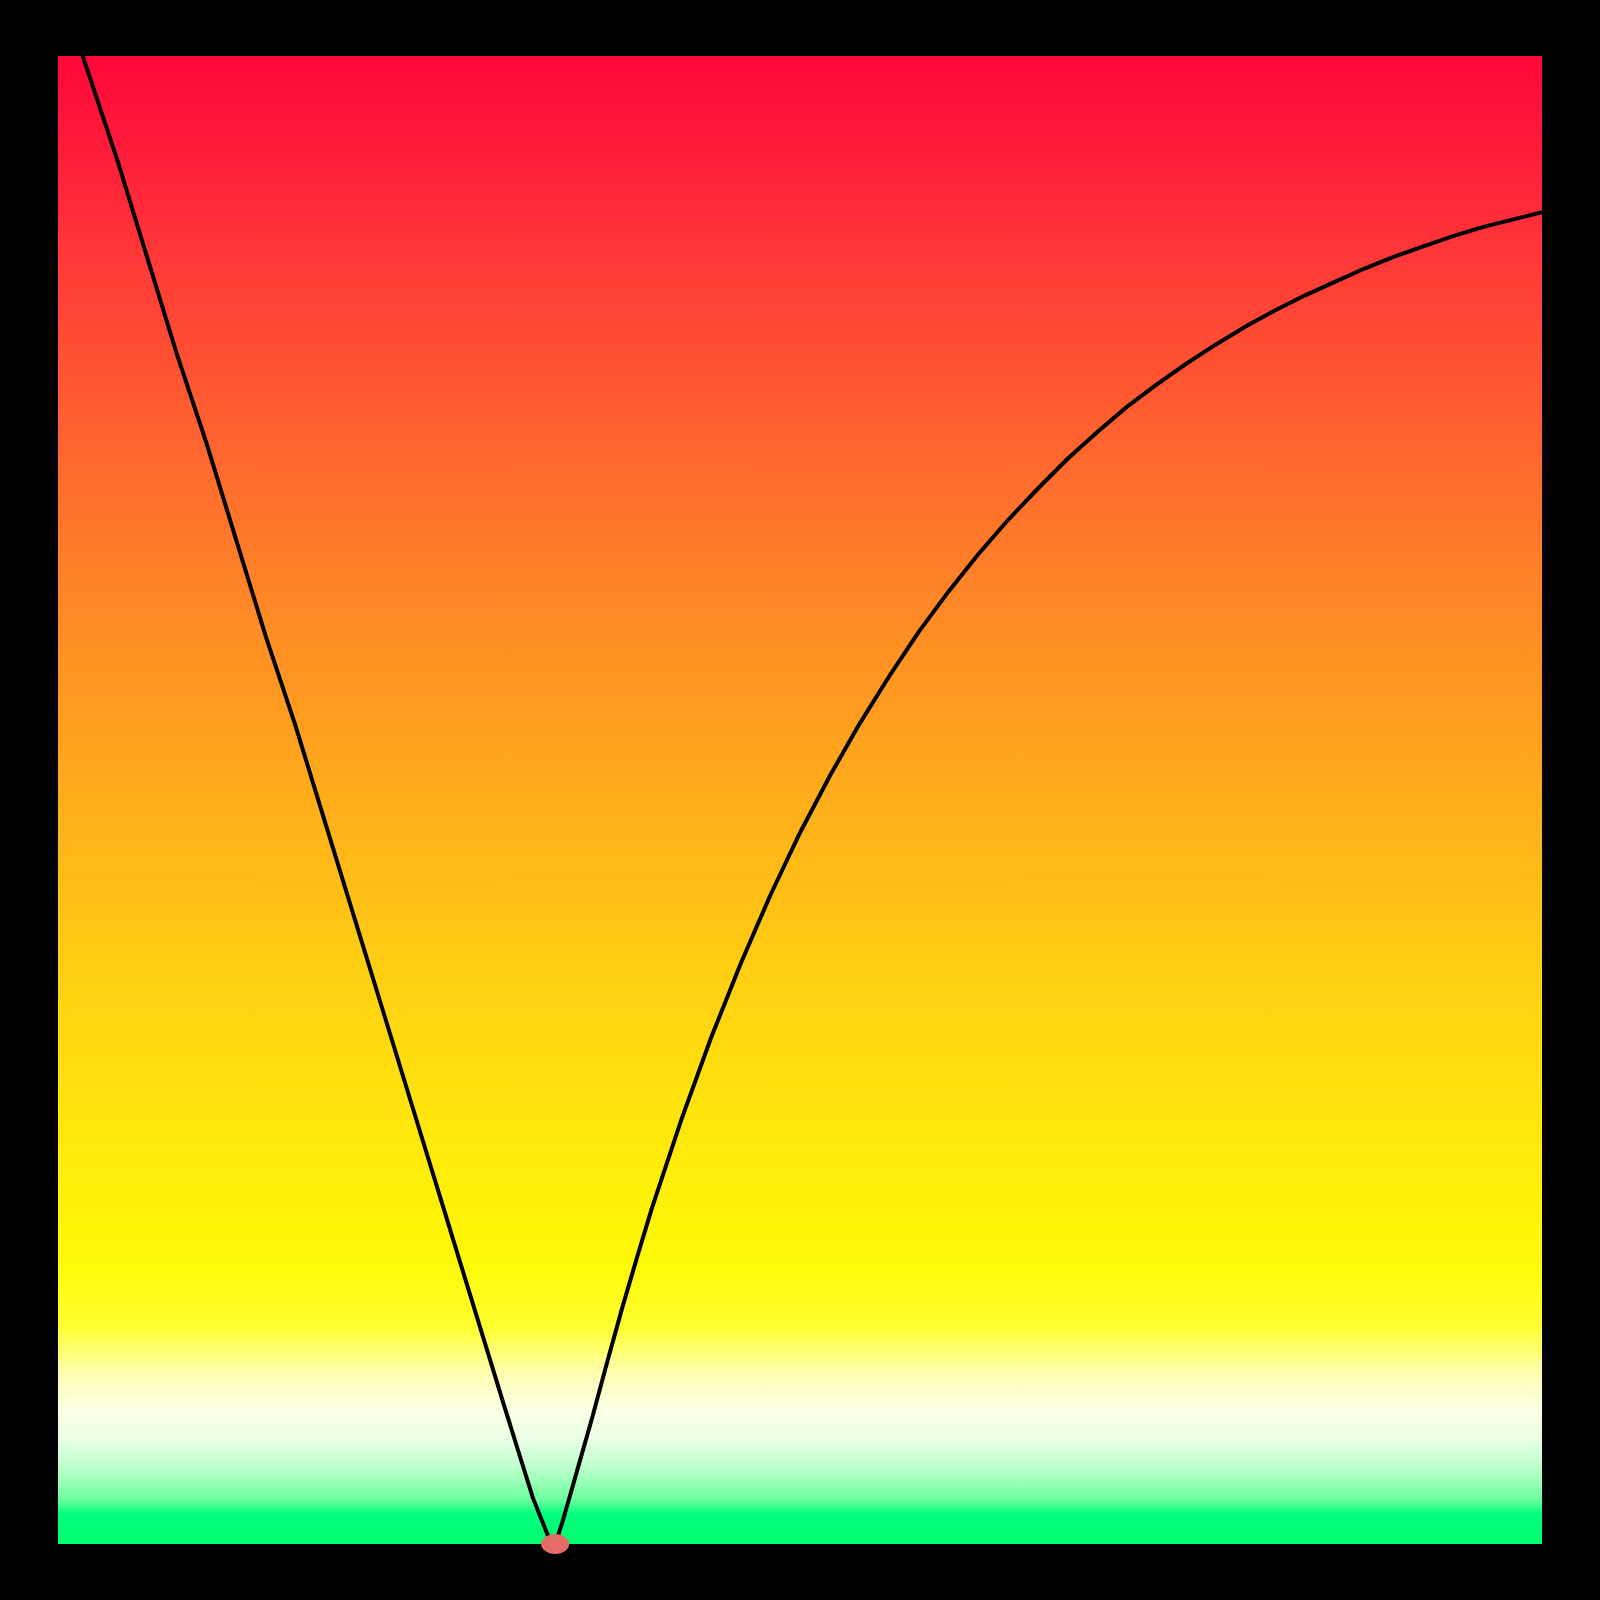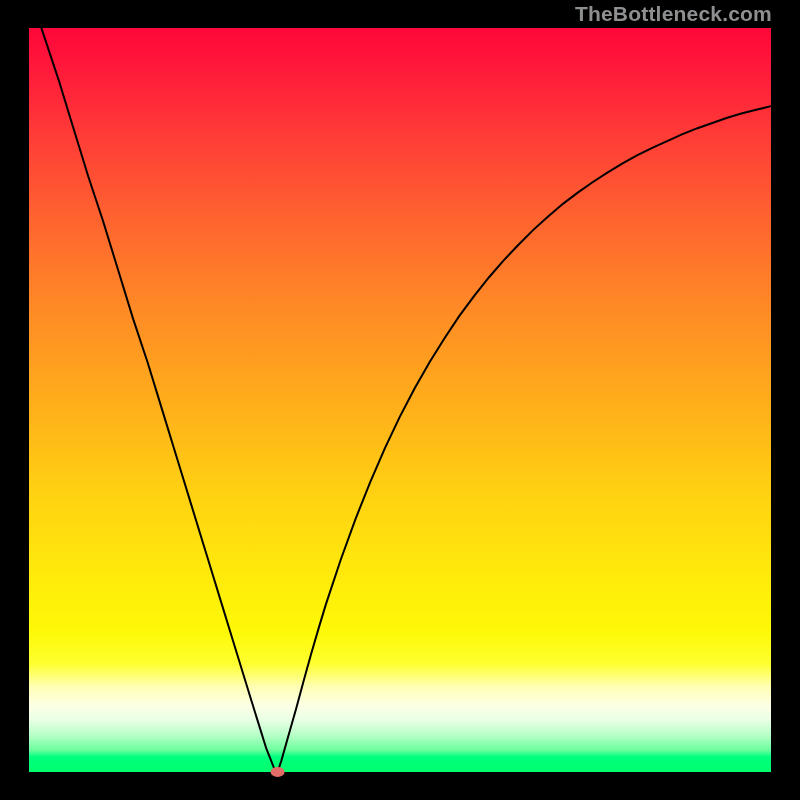--- a/index.html
+++ b/index.html
@@ -50,21 +50,20 @@
     font-size: 21px;
     font-weight: 600;
     color: #8e8f91;
     letter-spacing: 0.2px;
   }
 </style>
 </head>
 <body>
 <div class="frame">
 
-  <div class="watermark">TheBottleneck.com</div>
 
   <div class="plot-area">
     <svg viewBox="0 0 742 744" preserveAspectRatio="none">
       <path id="curve-left" stroke="#000000" stroke-width="2" fill="none" stroke-linecap="round" d="M0.00 -37.20 L14.84 7.44 L29.68 52.08 L44.52 100.44 L59.36 148.80 L74.20 193.44 L89.04 241.80 L103.88 290.16 L118.72 334.80 L133.56 383.16 L148.40 431.52 L163.24 479.88 L178.08 528.24 L192.92 576.60 L207.76 624.96 L222.60 673.32 L230.02 697.13 L237.44 720.94 L244.86 739.54 L248.57 744.00"></path>
       <path id="curve-right" stroke="#000000" stroke-width="2" fill="none" stroke-linecap="round" d="M248.57 744.00 L252.28 732.84 L259.70 706.80 L267.12 680.76 L274.54 653.23 L281.96 626.45 L289.38 601.15 L296.80 576.60 L311.64 531.96 L326.48 491.04 L341.32 453.84 L356.16 419.62 L371.00 388.37 L385.84 360.10 L400.68 334.06 L415.52 310.25 L430.36 287.93 L445.20 267.84 L460.04 249.24 L474.88 232.13 L489.72 216.50 L504.56 201.62 L519.40 188.23 L534.24 175.58 L549.08 164.42 L563.92 154.01 L578.76 144.34 L593.60 135.41 L608.44 127.22 L623.28 119.78 L638.12 113.09 L652.96 106.39 L667.80 100.44 L682.64 95.23 L697.48 90.02 L712.32 85.56 L727.16 81.84 L742.00 78.12"></path>
       <ellipse id="dip-marker" fill="#e46d68" rx="7" ry="5" cx="248.57" cy="744.00"></ellipse>
     </svg>
   </div>
 
 </div>

